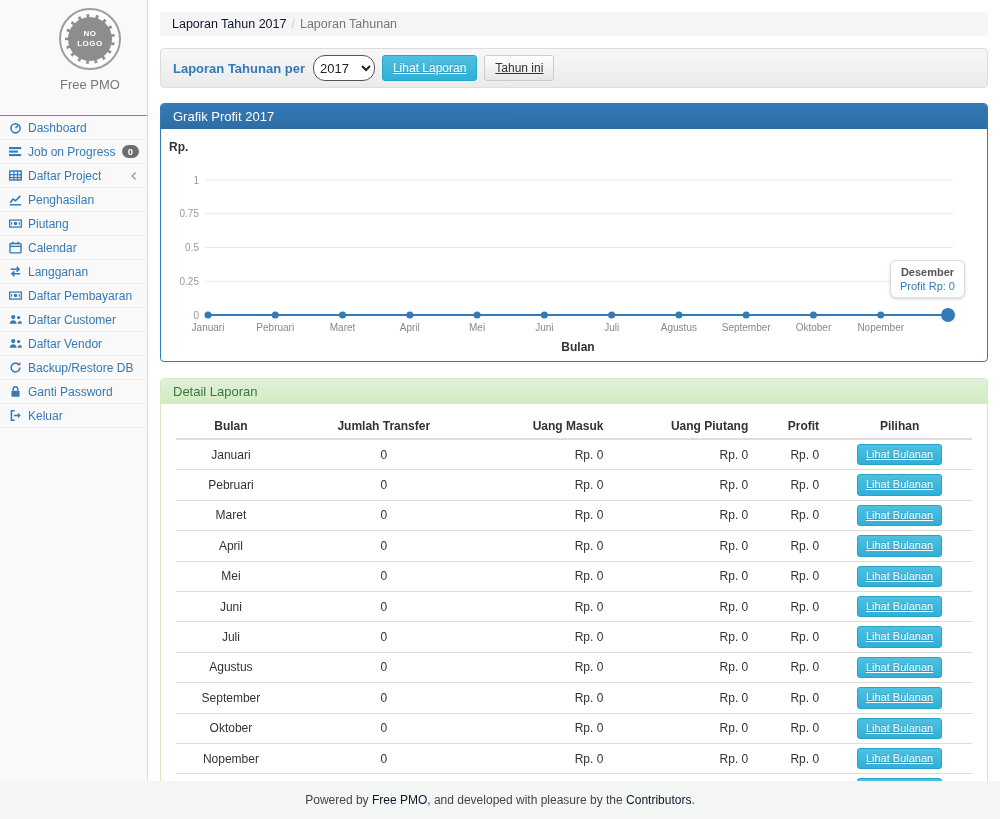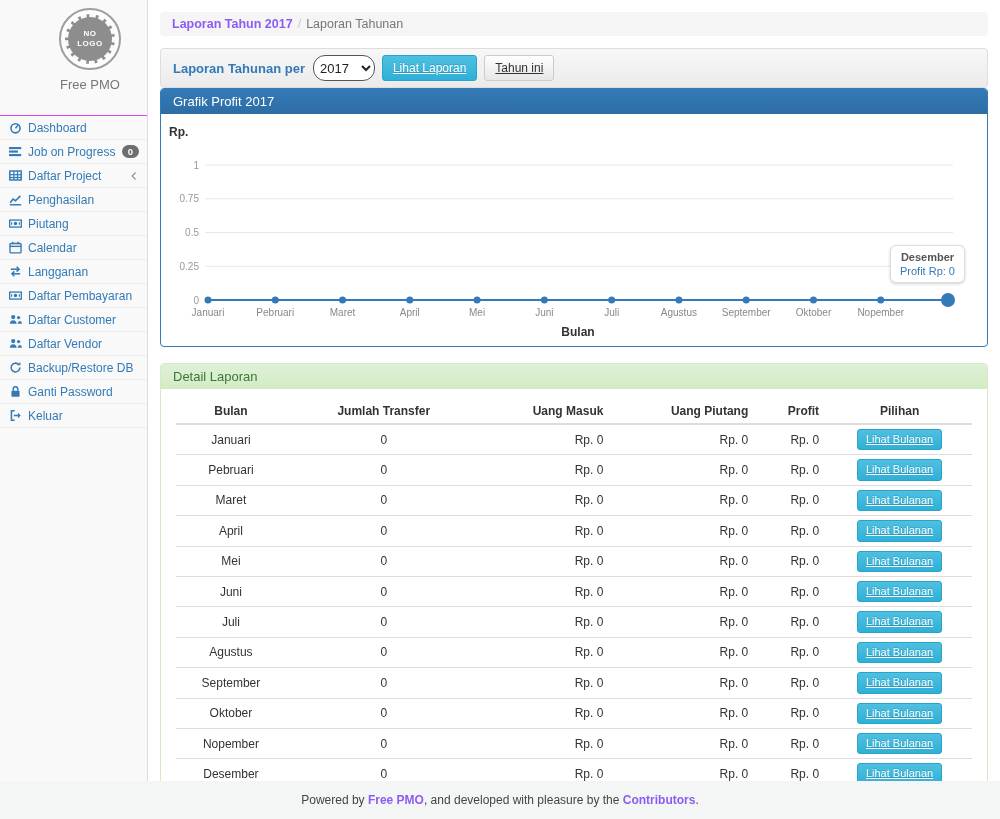--- a/index.html
+++ b/index.html
@@ -2,21 +2,21 @@
 <html><head>
 <meta charset="utf-8">
 <style>
   * { box-sizing: border-box; }
   html,body { margin:0; padding:0; width:1000px; height:819px; }
   body {
     font-family:"Liberation Sans", sans-serif;
     background:#fff; color:#333;
     display:flex; flex-direction:column; overflow:hidden;
   }
-  a { color:#8b5cf6; text-decoration:none;font-weight:bold; }
+  a { color:#0f172a; text-decoration:none; }
 
   .app { display:flex; flex:1 0 781px; min-height:781px; }
 
   
   .sidebar { width:148px; flex-shrink:0; background:#f9f9f9; border-right:1px solid #ddd; }
   .brand { text-align:center; padding:8px 0 7px;margin-left:33px; }
   .logo-outer {
     width:62px; height:62px; margin:0 auto; border:2px solid #9e9e9e; border-radius:50%;
     background:#fdfdfd; display:flex; align-items:center; justify-content:center;
   }
@@ -46,21 +46,21 @@
   .content { flex:1; padding:12px 12px 0 12px; }
 
   .breadcrumb {
     background:#f5f5f5; border-radius:4px; padding:5px 12px;
     font-size:12.5px; color:#777; margin-bottom:12px; height:24px;
   }
   .breadcrumb .sep { color:#ccc; margin:0 5px; }
 
   .filter-bar {
     background:linear-gradient(#f7f7f7,#ebebeb); border:1px solid #ddd; border-radius:4px;
-    padding:6px 12px; display:flex; align-items:center; gap:7px; height:40px;
+    padding:6px 12px; margin-bottom:15px; display:flex; align-items:center; gap:7px; height:40px;
   }
   .filter-label { color:#337ab7; font-weight:bold; font-size:13px; margin-right:1px; }
   select.year-select {
     height:26px; border:1px solid #555; border-radius:12px; background:#fff;
     font-size:13px; padding:2px 2px; width:62px; font-family:inherit; color:#222;
   }
   .btn { font-size:12px; border-radius:3px; padding:4px 10px; border:1px solid; cursor:pointer;
          font-family:inherit; line-height:1.4;text-decoration:underline; }
   .btn-info { background:linear-gradient(#4fc0e1,#2fb0d8); border-color:#28a4c9; color:#fff;
               text-shadow:0 -1px 0 rgba(0,0,0,.15); }

